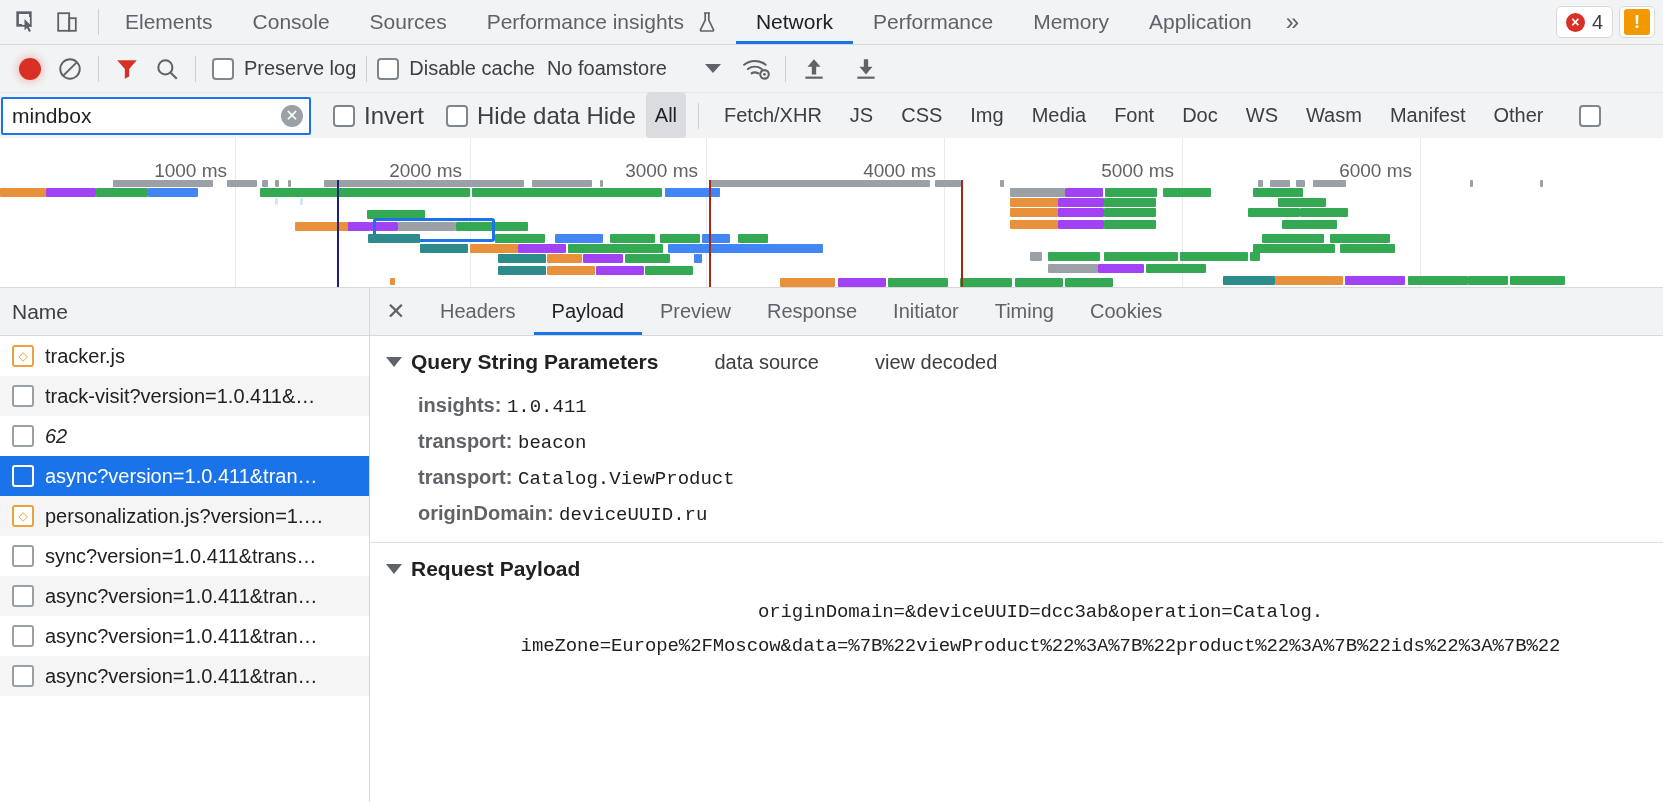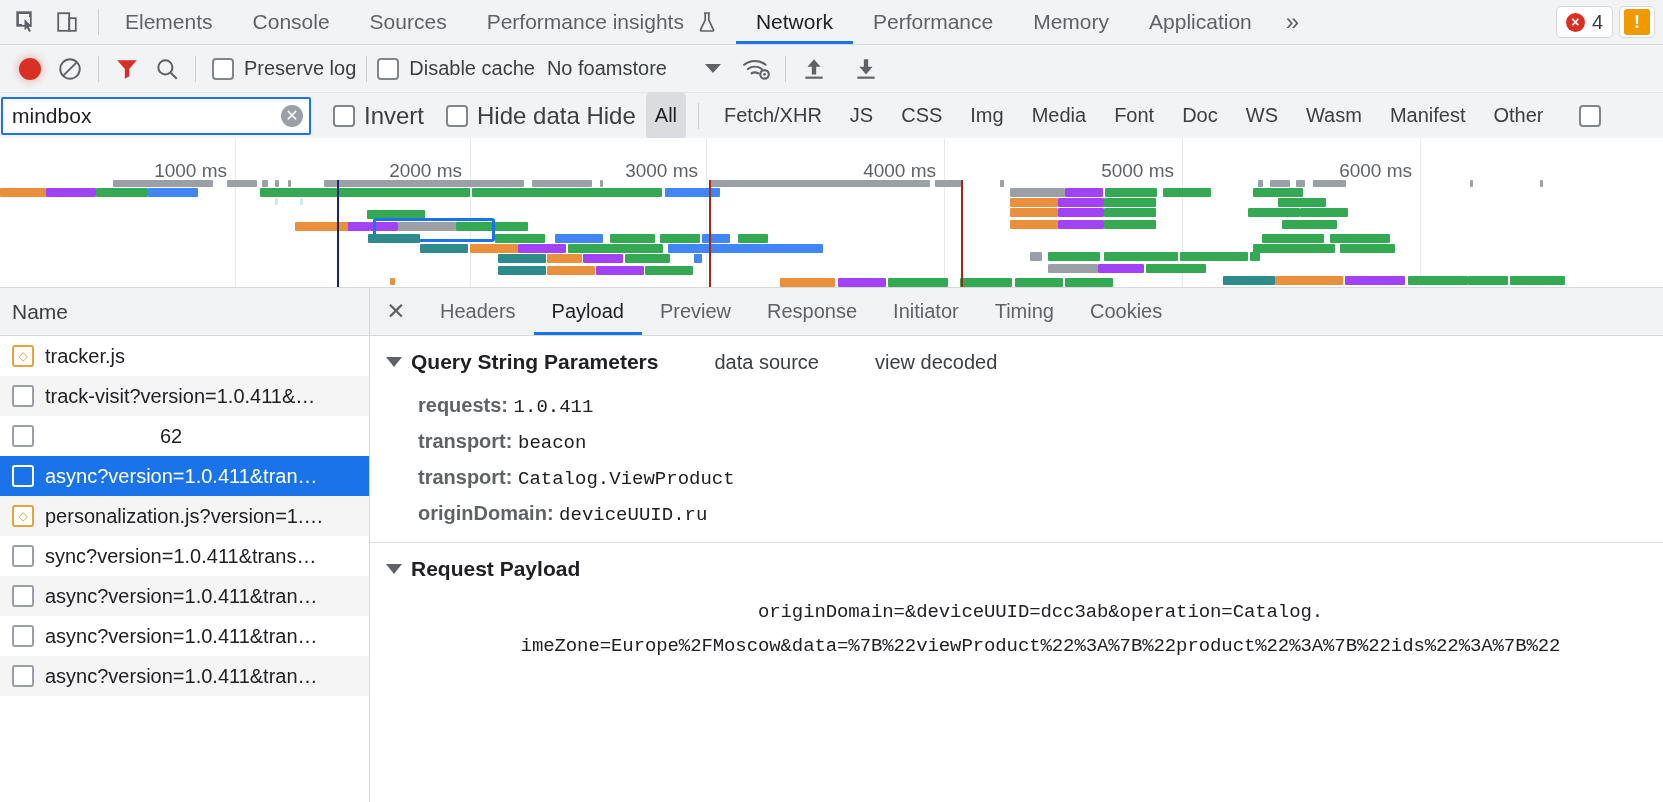--- a/index.html
+++ b/index.html
@@ -126,21 +126,21 @@
     font-size: 21px; color: #3c4043; border-bottom: 1px solid #d6d8da;
   }
   .rl-rows { flex: 1; overflow: hidden; }
   .rl-row {
     height: 40px; display: flex; align-items: center; gap: 11px;
     padding-left: 12px; font-size: 20px; color: #202124; white-space: nowrap;
   }
   .rl-row.alt { background: #f5f5f5; }
   .rl-row.sel { background: #1a73e8; color: #fff; }
   .rl-row .nm { overflow: hidden; text-overflow: ellipsis; }
-  .rl-row .nm.right { width: 100%; text-align: center; padding-right: 72px; }
+  .rl-row .nm.right { width: 100%; text-align: left; padding-right: 72px; font-style: italic; }
   .ic-doc { width: 22px; height: 22px; border: 2px solid #9aa0a6; border-radius: 3px; flex: none; background: #fff; }
   .rl-row.sel .ic-doc { border-color: #fff; background: transparent; }
   .ic-js {
     width: 22px; height: 22px; border: 2px solid #e8a33d; border-radius: 3px; flex: none;
     background: #fff; color: #e8a33d; font-size: 12px; line-height: 19px; text-align: center;
   }
 
   .detail { flex: 1; display: flex; flex-direction: column; min-width: 0; background: #fff; }
   .dt-tabs {
     height: 48px; min-height: 48px; background: #f1f3f4;
@@ -536,21 +536,21 @@
 
       <div class="dt-body">
         <div class="sec">
           <div class="sec-head">
             <span class="tri"></span>
             <span class="sec-title">Query String Parameters</span>
             <span class="sec-link">data source</span>
             <span class="sec-link">view decoded</span>
           </div>
           <div class="param">
-            <span class="k">requests:</span>
+            <span class="k">insights:</span>
             <span class="v">1.0.411</span>
           </div>
           <div class="param">
             <span class="k">transport:</span>
             <span class="v">beacon</span>
           </div>
           <div class="param">
             <span class="k">transport:</span>
             <span class="v">Catalog.ViewProduct</span>
           </div>

